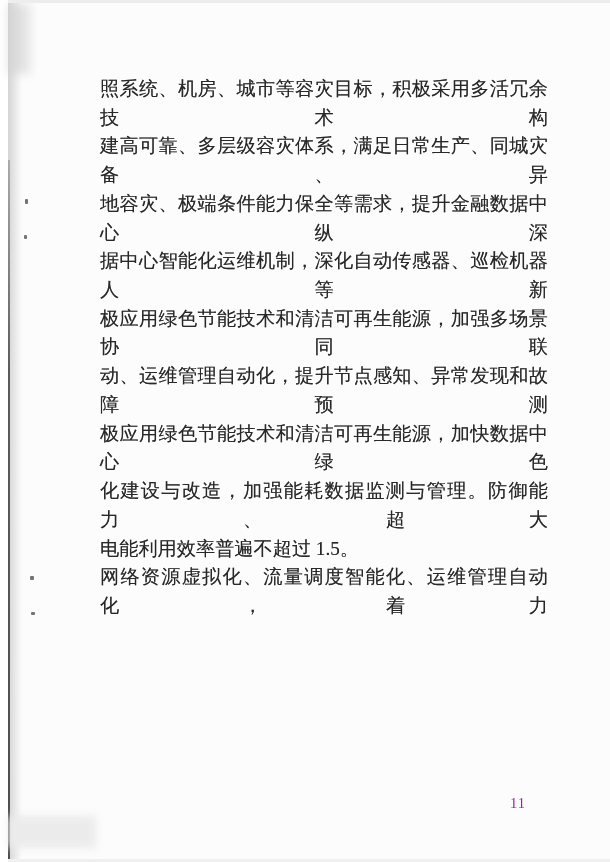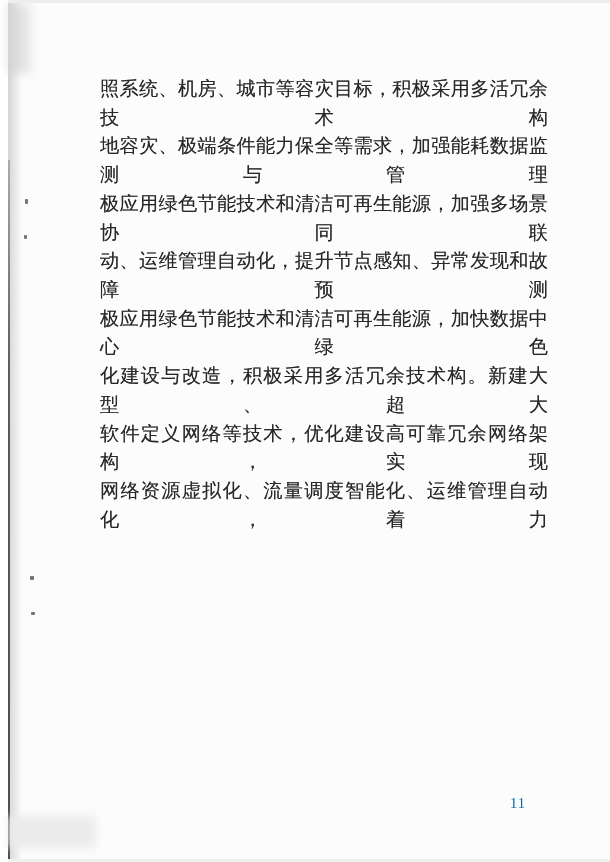--- a/index.html
+++ b/index.html
@@ -85,21 +85,21 @@
     text-align-last: justify;
   }
   .line.indent { text-indent: 37px; }
   .line.short { text-align-last: auto; }
   .page-number {
     position: absolute;
     left: 502px; top: 794px;
     width: 30px;
     font-size: 14.5px;
     line-height: 18px;
-    color: #0369a1;
+    color: #a21caf;
     letter-spacing: 1px;
   }
 </style>
 </head>
 <body>
 
 <div class="page">
   <div class="corner-tl"></div>
   <div class="left-band"></div>
   <div class="edge-left-line"></div>
@@ -109,26 +109,28 @@
   <div class="edge-bottom"></div>
 
   <span class="speck s1"></span>
   <span class="speck s2"></span>
   <span class="speck s3"></span>
   <span class="speck s4"></span>
 
   <div class="text-block" id="textBlock">
       <div class="paragraph">
         <div class="line">照系统、机房、城市等容灾目标，积极采用多活冗余技术构</div>
-        <div class="line">地容灾、极端条件能力保全等需求，加强能耗数据监测与管理</div>
+        <div class="line">建高可靠、多层级容灾体系，满足日常生产、同城灾备、异</div>
+        <div class="line">地容灾、极端条件能力保全等需求，提升金融数据中心纵深</div>
+        <div class="line">据中心智能化运维机制，深化自动传感器、巡检机器人等新</div>
         <div class="line">极应用绿色节能技术和清洁可再生能源，加强多场景协同联</div>
         <div class="line">动、运维管理自动化，提升节点感知、异常发现和故障预测</div>
         <div class="line">极应用绿色节能技术和清洁可再生能源，加快数据中心绿色</div>
-        <div class="line">化建设与改造，积极采用多活冗余技术构。新建大型、超大</div>
+        <div class="line">化建设与改造，加强能耗数据监测与管理。防御能力、超大</div>
+        <div class="line short">电能利用效率普遍不超过 1.5。</div>
       </div>
       <div class="paragraph">
-        <div class="line">软件定义网络等技术，优化建设高可靠冗余网络架构，实现</div>
         <div class="line">网络资源虚拟化、流量调度智能化、运维管理自动化，着力</div>
       </div>
     </div>
 
   <div class="page-number">11</div>
 </div>
 
 </body></html>

